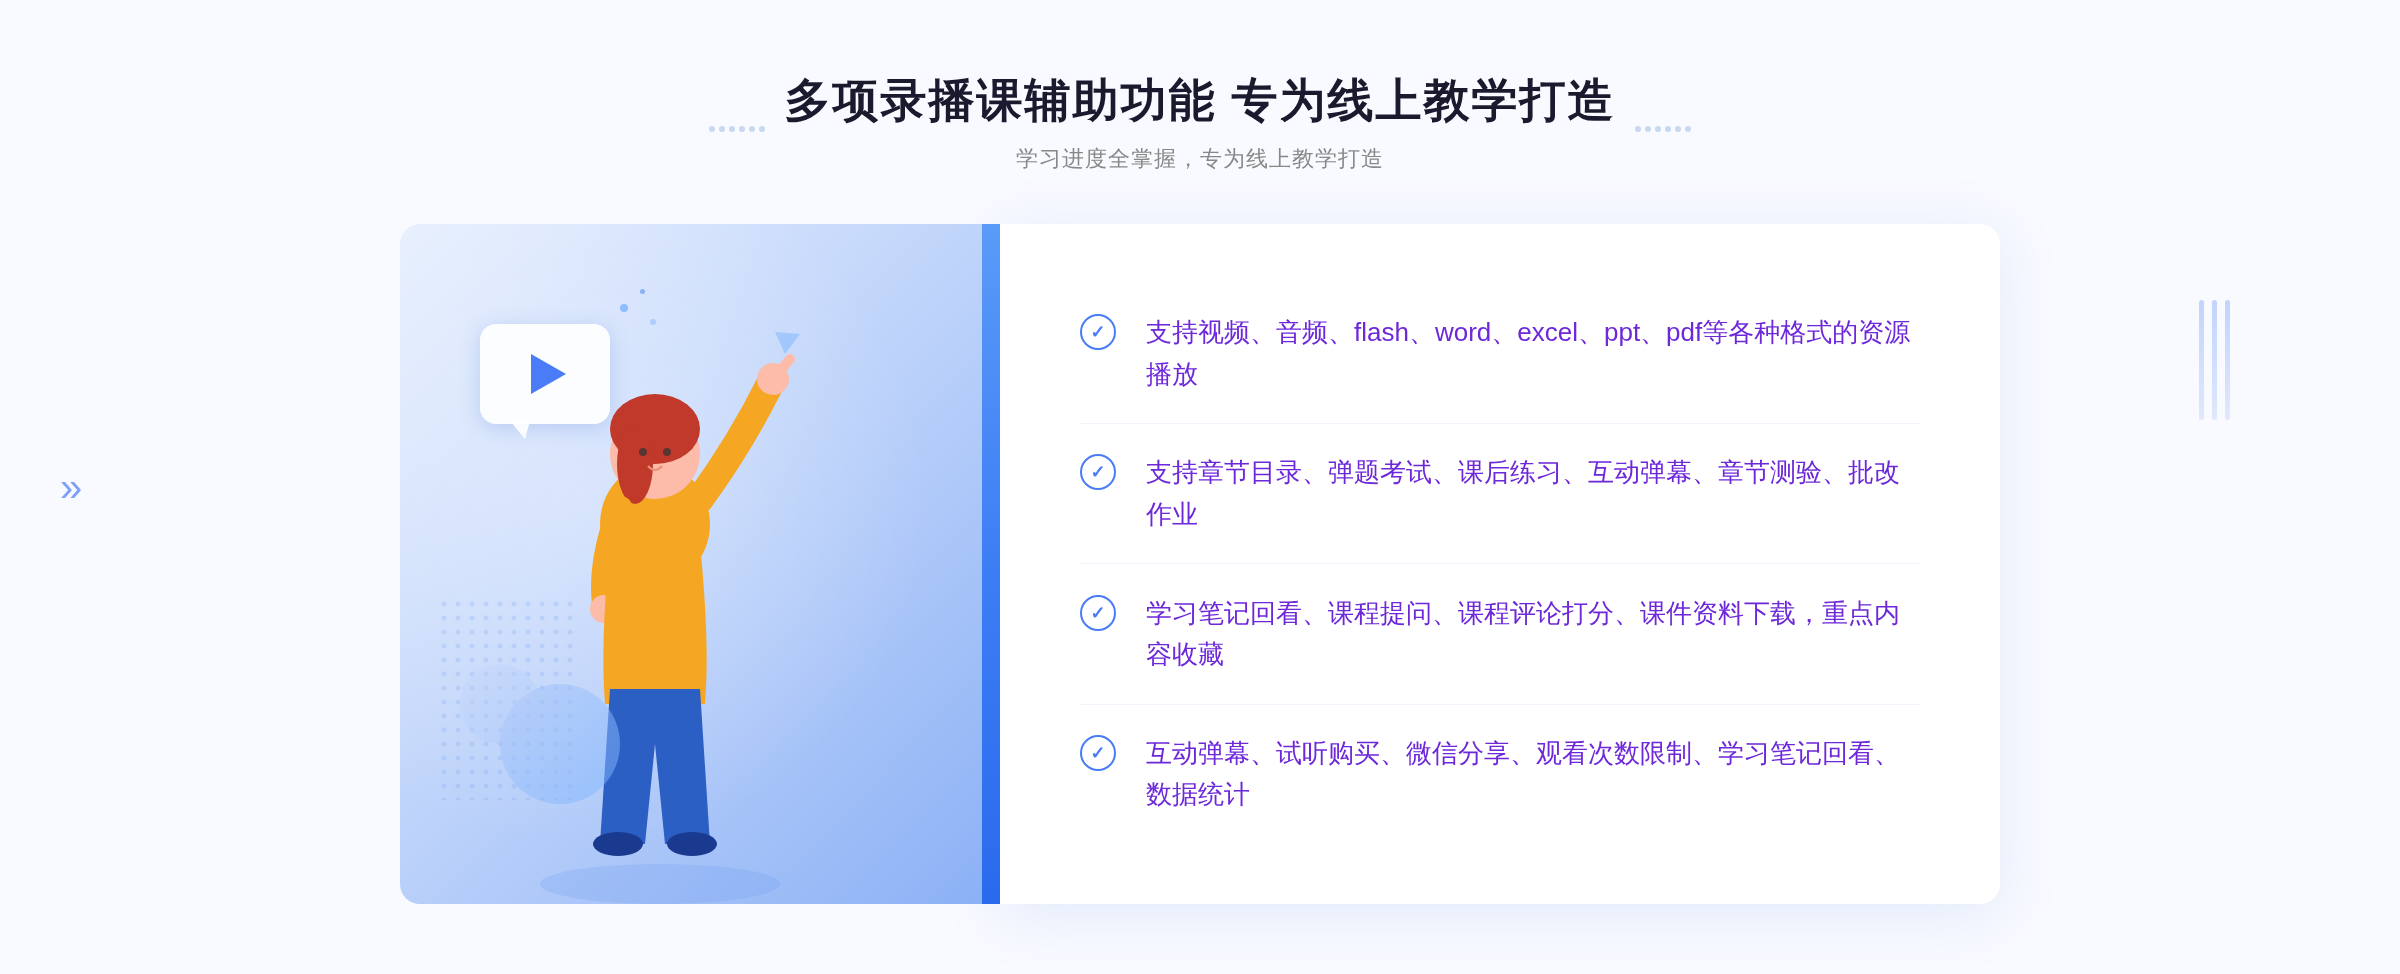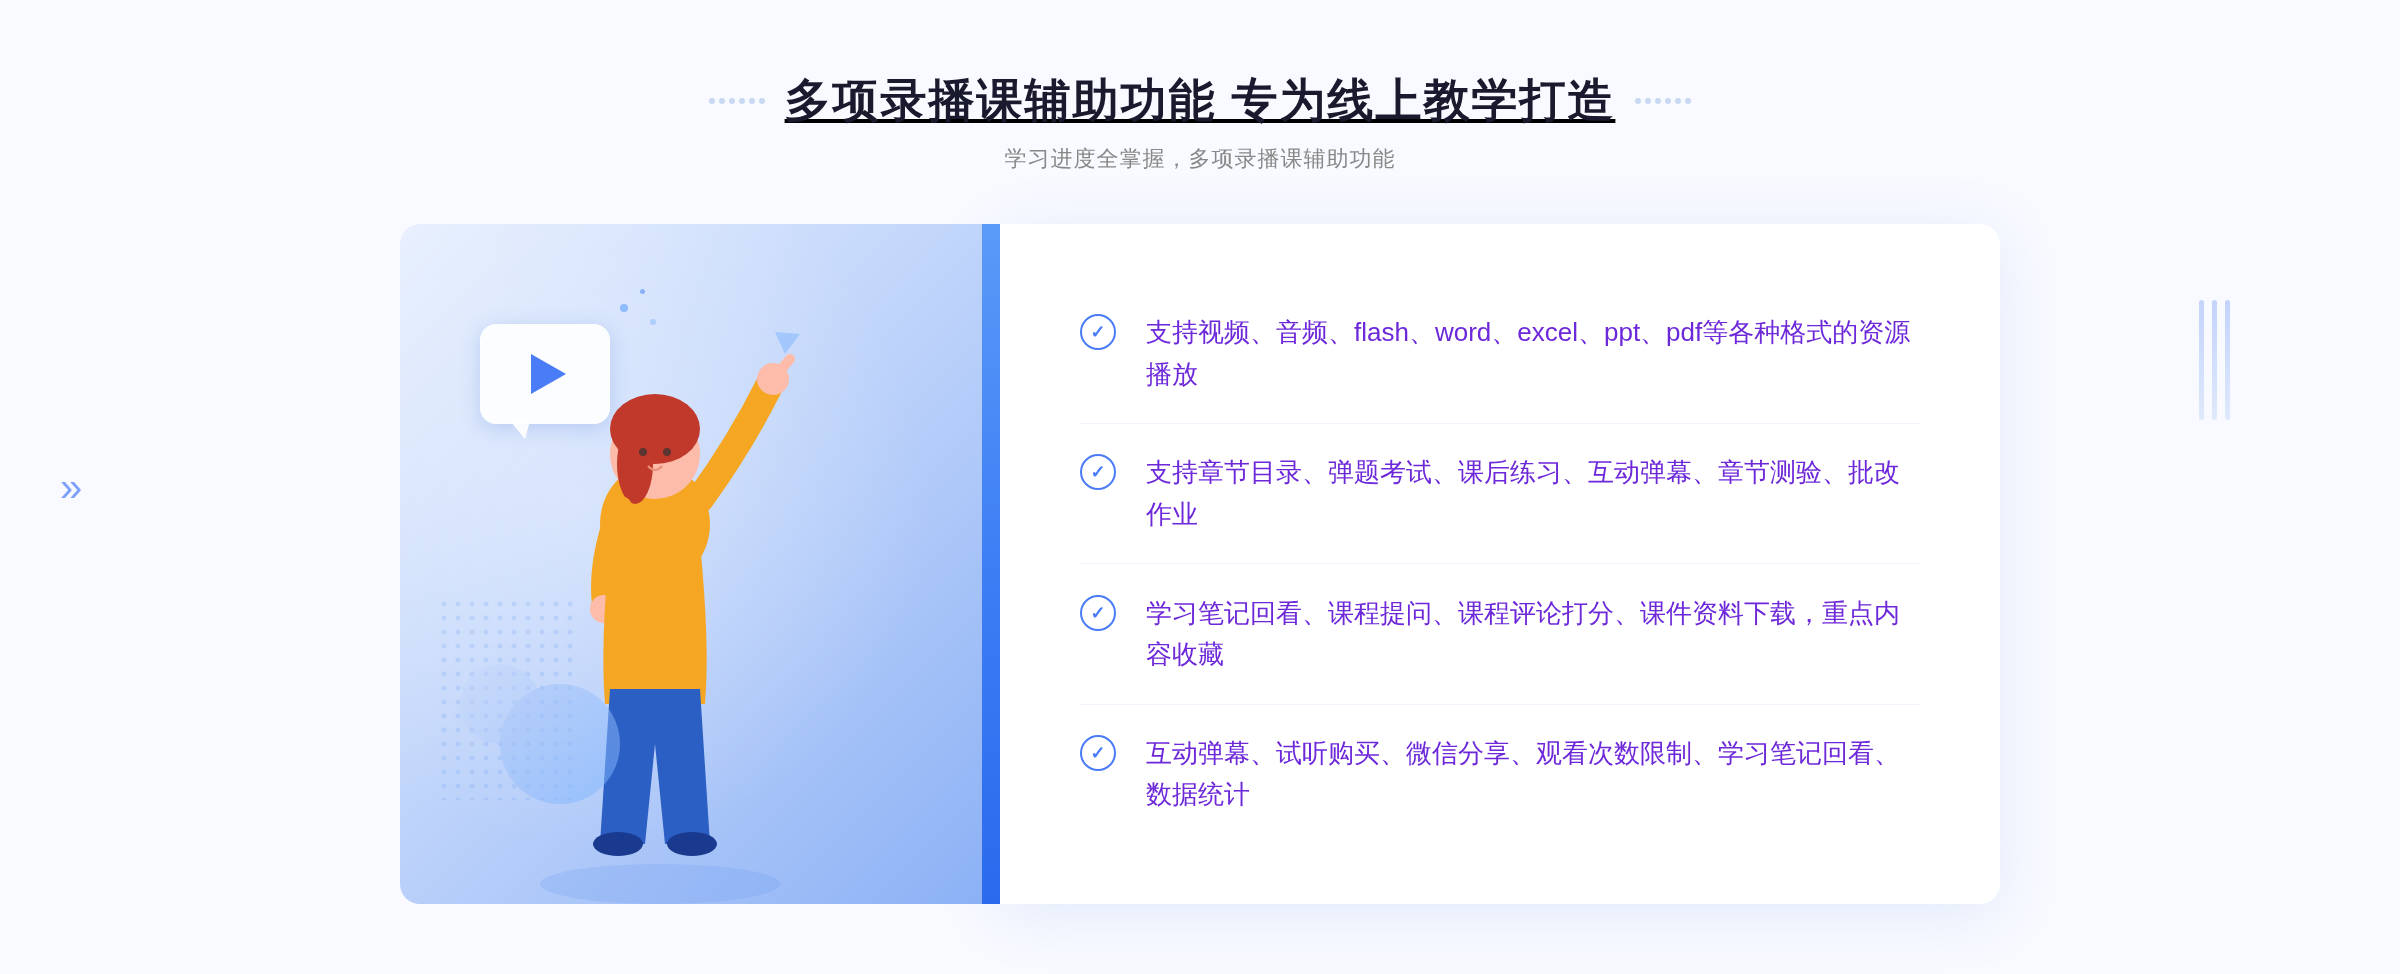--- a/index.html
+++ b/index.html
@@ -31,25 +31,24 @@
     .header-section {
       text-align: center;
       padding-top: 70px;
       margin-bottom: 50px;
       position: relative;
       z-index: 2;
     }
 
     .header-decorators {
       display: flex;
-      align-items: center;
+      align-items: flex-end;
       justify-content: center;
       gap: 20px;
       margin-bottom: 10px;
-      text-decoration: underline;
     }
 
     .decorator-dot {
       width: 6px;
       height: 6px;
       background: #c8d8f0;
       border-radius: 50%;
     }
 
     .main-title {
@@ -306,21 +305,21 @@
 
       <div style="display:flex;gap:4px;align-items:center;">
         <div class="decorator-dot"></div>
         <div class="decorator-dot"></div>
         <div class="decorator-dot"></div>
         <div class="decorator-dot"></div>
         <div class="decorator-dot"></div>
         <div class="decorator-dot"></div>
       </div>
     </div>
-    <p class="sub-title">学习进度全掌握，多项录播课辅助功能</p>
+    <p class="sub-title">学习进度全掌握，专为线上教学打造</p>
   </div>
 
   <div class="main-content">
 
     <div class="left-image-section">
 
       <div class="dots-pattern">
         <svg width="140" height="200" viewBox="0 0 140 200">
           <defs>
             <pattern id="dotPattern" x="0" y="0" width="14" height="14" patternUnits="userSpaceOnUse">

